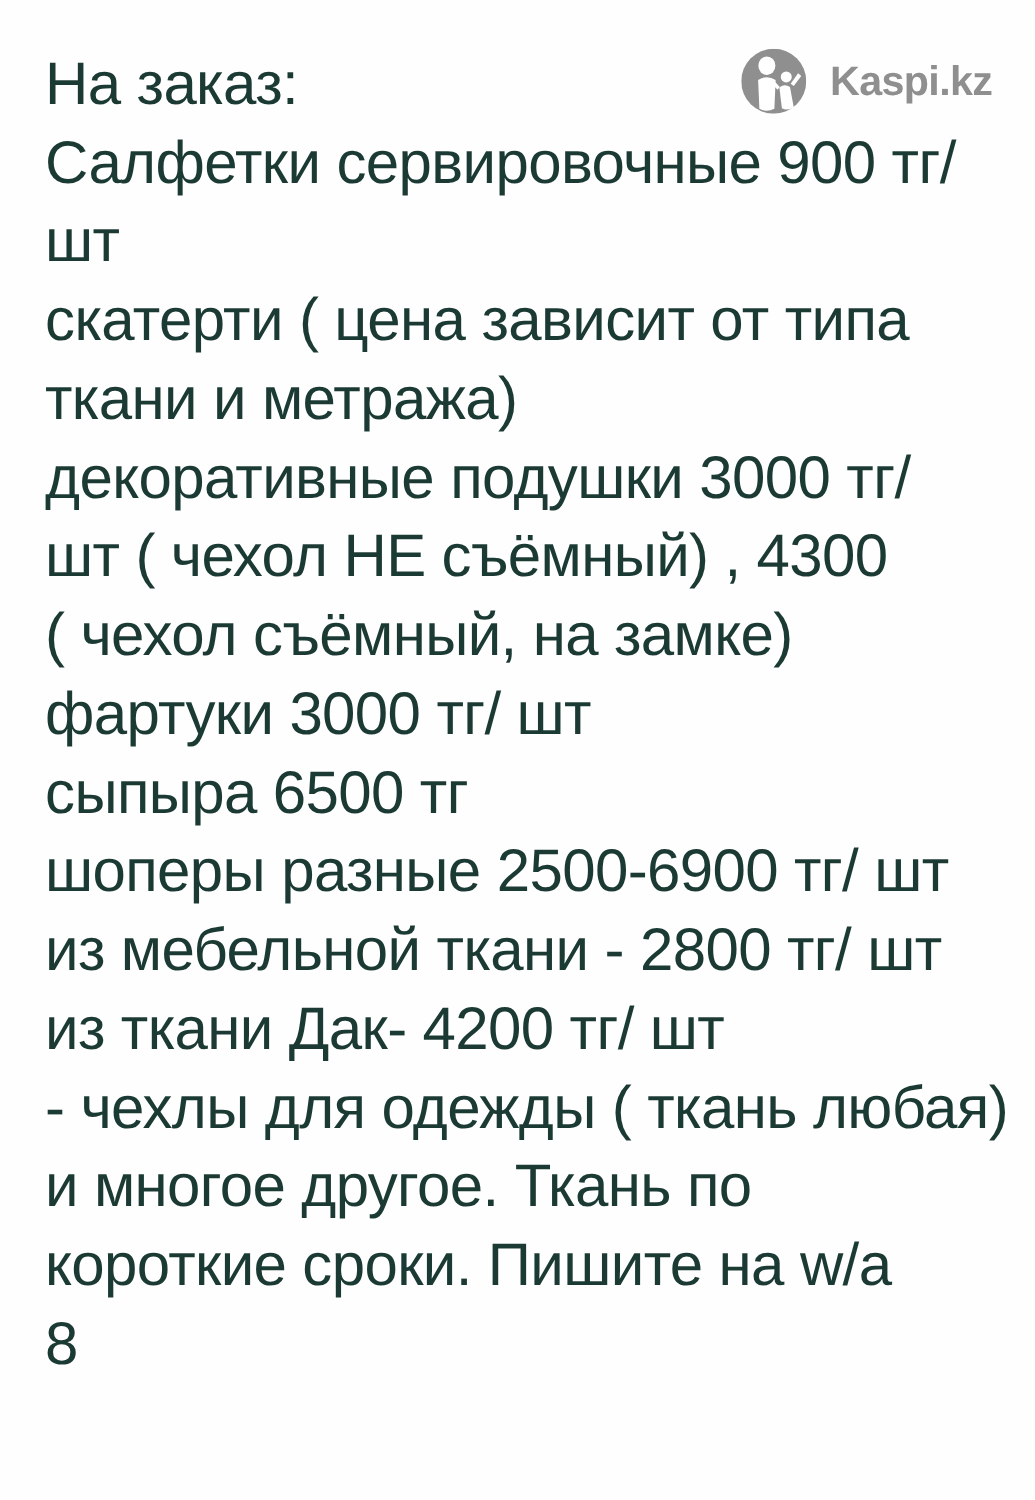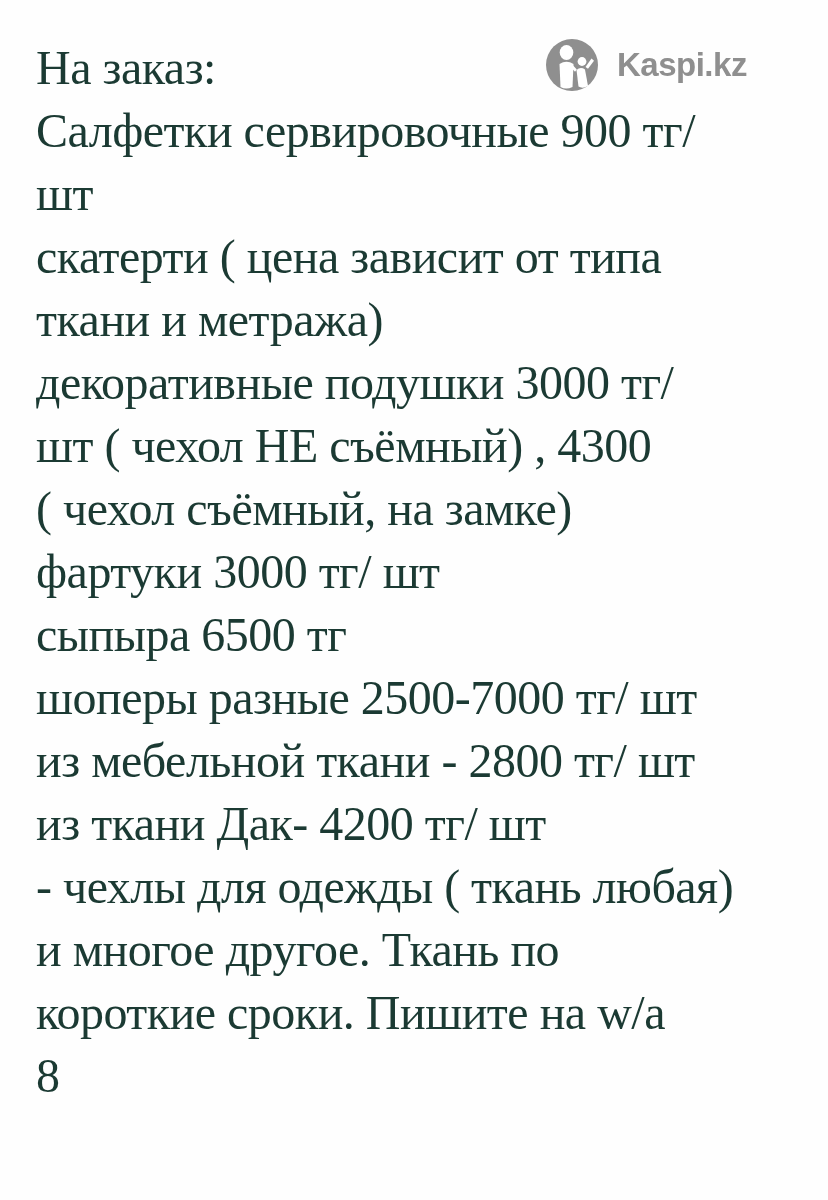--- a/index.html
+++ b/index.html
@@ -21,26 +21,25 @@
     width: 780px;
     color: var(--text-color, #1b3a33);
     font-size: 48px;
     line-height: 63px;
     letter-spacing: -0.5px;
     font-weight: 400;
   }
   .content .line {
     height: 63px;
     white-space: nowrap;
-    font-family: Liberation Serif, serif;
   }
   .watermark {
     position: absolute;
     top: 39px;
-    left: 546px;
+    left: 593px;
     display: flex;
     align-items: center;
     gap: 19px;
     color: var(--watermark-color, #8f8f8f);
   }
   .watermark-icon svg {
     display: block;
     width: 52px;
     height: 52px;
   }
@@ -80,21 +79,21 @@
         <div class="line">На заказ:</div>
         <div class="line">Салфетки сервировочные 900 тг/</div>
         <div class="line">шт</div>
         <div class="line">скатерти ( цена зависит от типа</div>
         <div class="line">ткани и метража)</div>
         <div class="line">декоративные подушки 3000 тг/</div>
         <div class="line">шт ( чехол НЕ съёмный) , 4300</div>
         <div class="line">( чехол съёмный, на замке)</div>
         <div class="line">фартуки 3000 тг/ шт</div>
         <div class="line">сыпыра 6500 тг</div>
-        <div class="line">шоперы разные 2500-7000 тг/ шт</div>
+        <div class="line">шоперы разные 2500-6900 тг/ шт</div>
         <div class="line">из мебельной ткани - 2800 тг/ шт</div>
         <div class="line">из ткани Дак- 4200 тг/ шт</div>
         <div class="line">- чехлы для одежды ( ткань любая)</div>
         <div class="line">и многое другое. Ткань по</div>
         <div class="line">короткие сроки. Пишите на w/a</div>
       </div>
     <div class="line">8</div>
   </div>
 
 </div>

